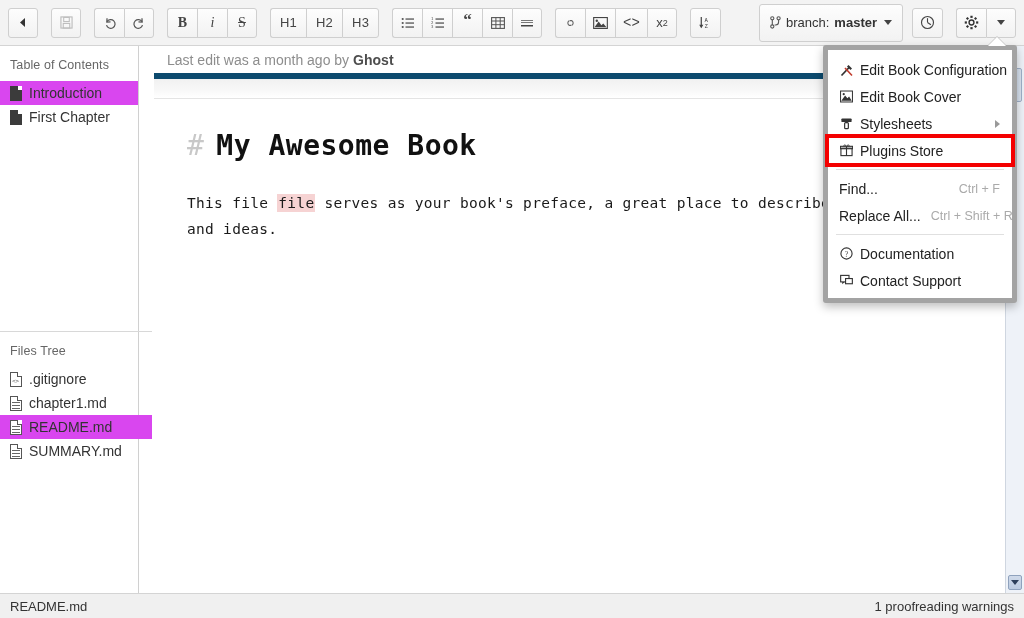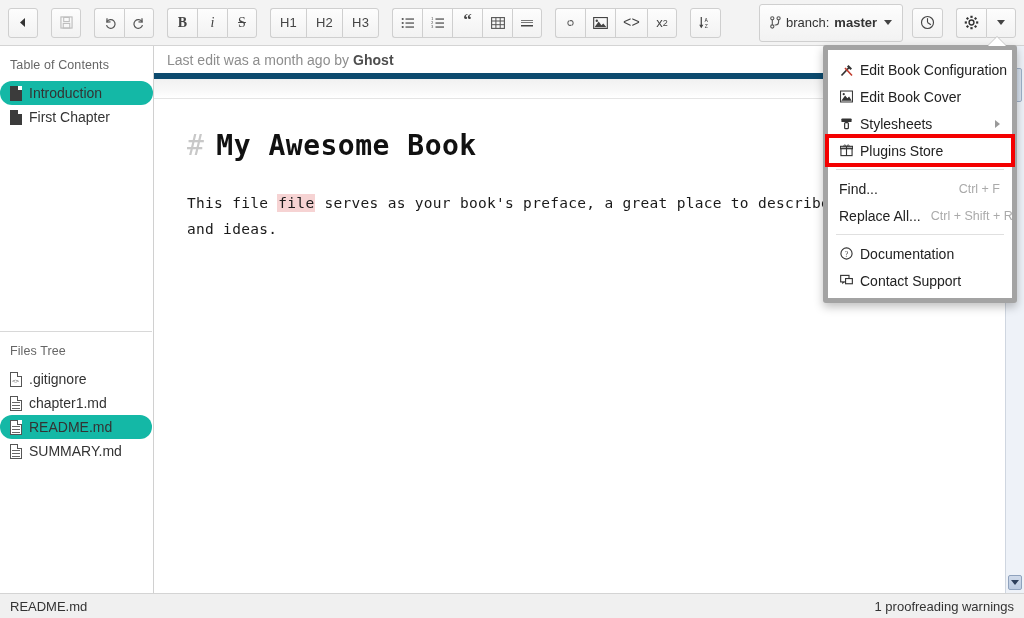--- a/index.html
+++ b/index.html
@@ -85,21 +85,21 @@
     border-left: 4px solid transparent;
     border-right: 4px solid transparent;
     border-top: 5px solid #444;
     margin-left: 2px;
   }
 
   
   .sidebar {
     position: absolute;
     top: 46px; left: 0;
-    width: 154px;
+    width: 139px;
     height: 547px;
     background: #fff;
     border-right: 1px solid #d0d0d0;
   }
   .panel-title {
     font-size: 12.5px;
     color: #666;
     padding: 12px 10px 9px 10px;
     letter-spacing: .1px;
   }
@@ -108,21 +108,21 @@
     display: flex;
     align-items: center;
     gap: 7px;
     padding: 3px 10px;
     font-size: 14px;
     color: #333;
     cursor: pointer;
     height: 24px;
     white-space: nowrap;
   }
-  .side-item.selected { background: #14b8a6; border-radius: 12px; }
+  .side-item.selected { background: #d946ef; }
   .side-item .lbl { overflow: hidden; text-overflow: ellipsis; }
 
   .files-section {
     position: absolute;
     top: 285px; left: 0;
     width: 152px;
     border-top: 1px solid #d8d8d8;
   }
 
   

